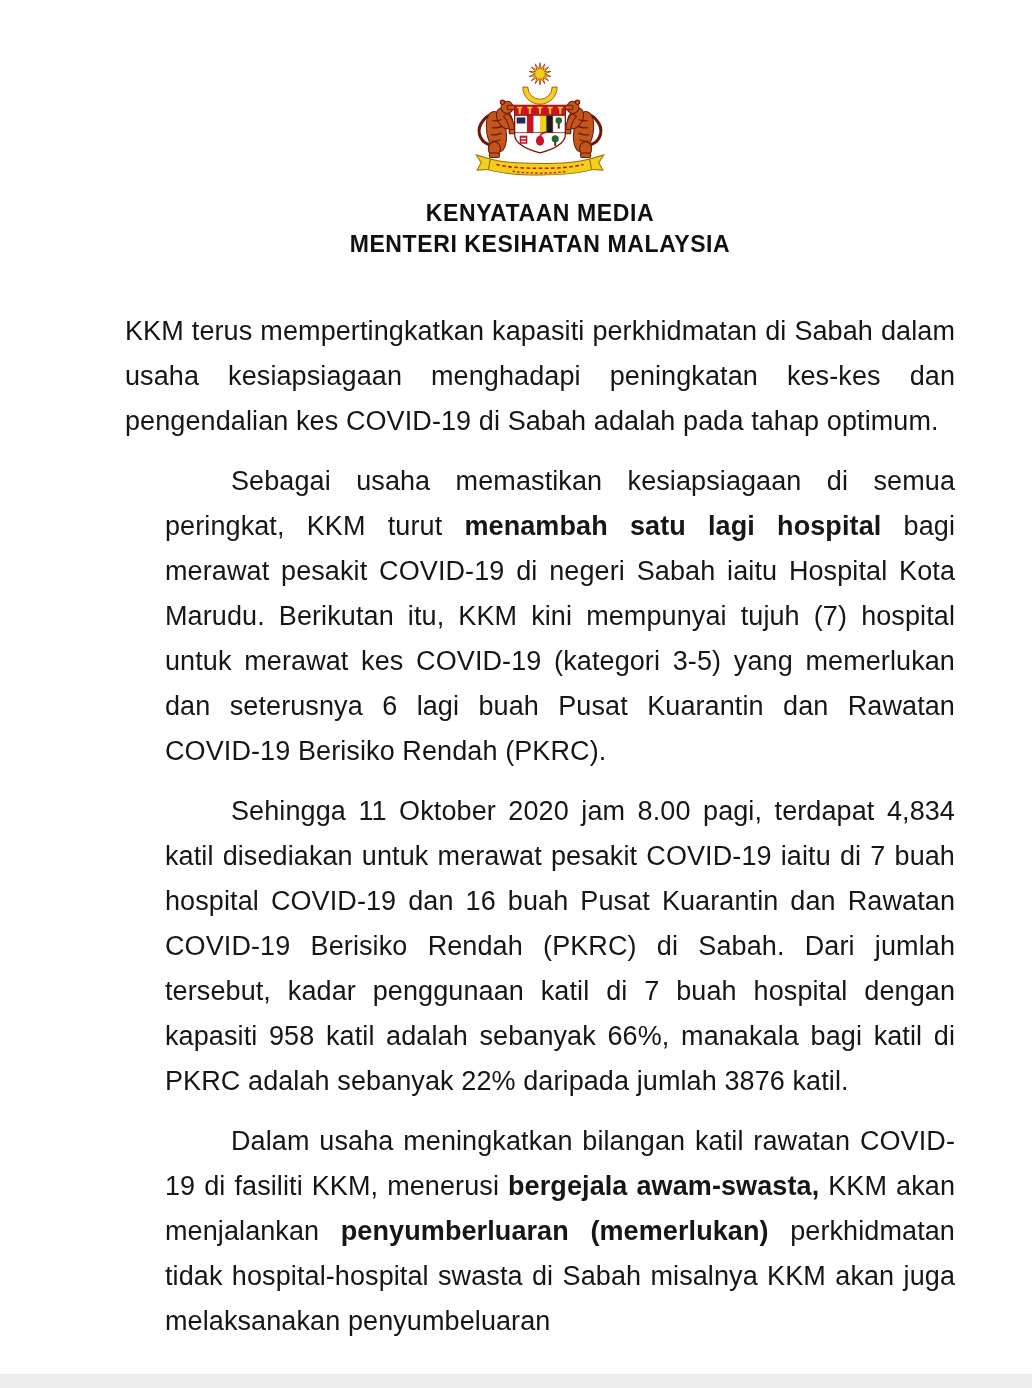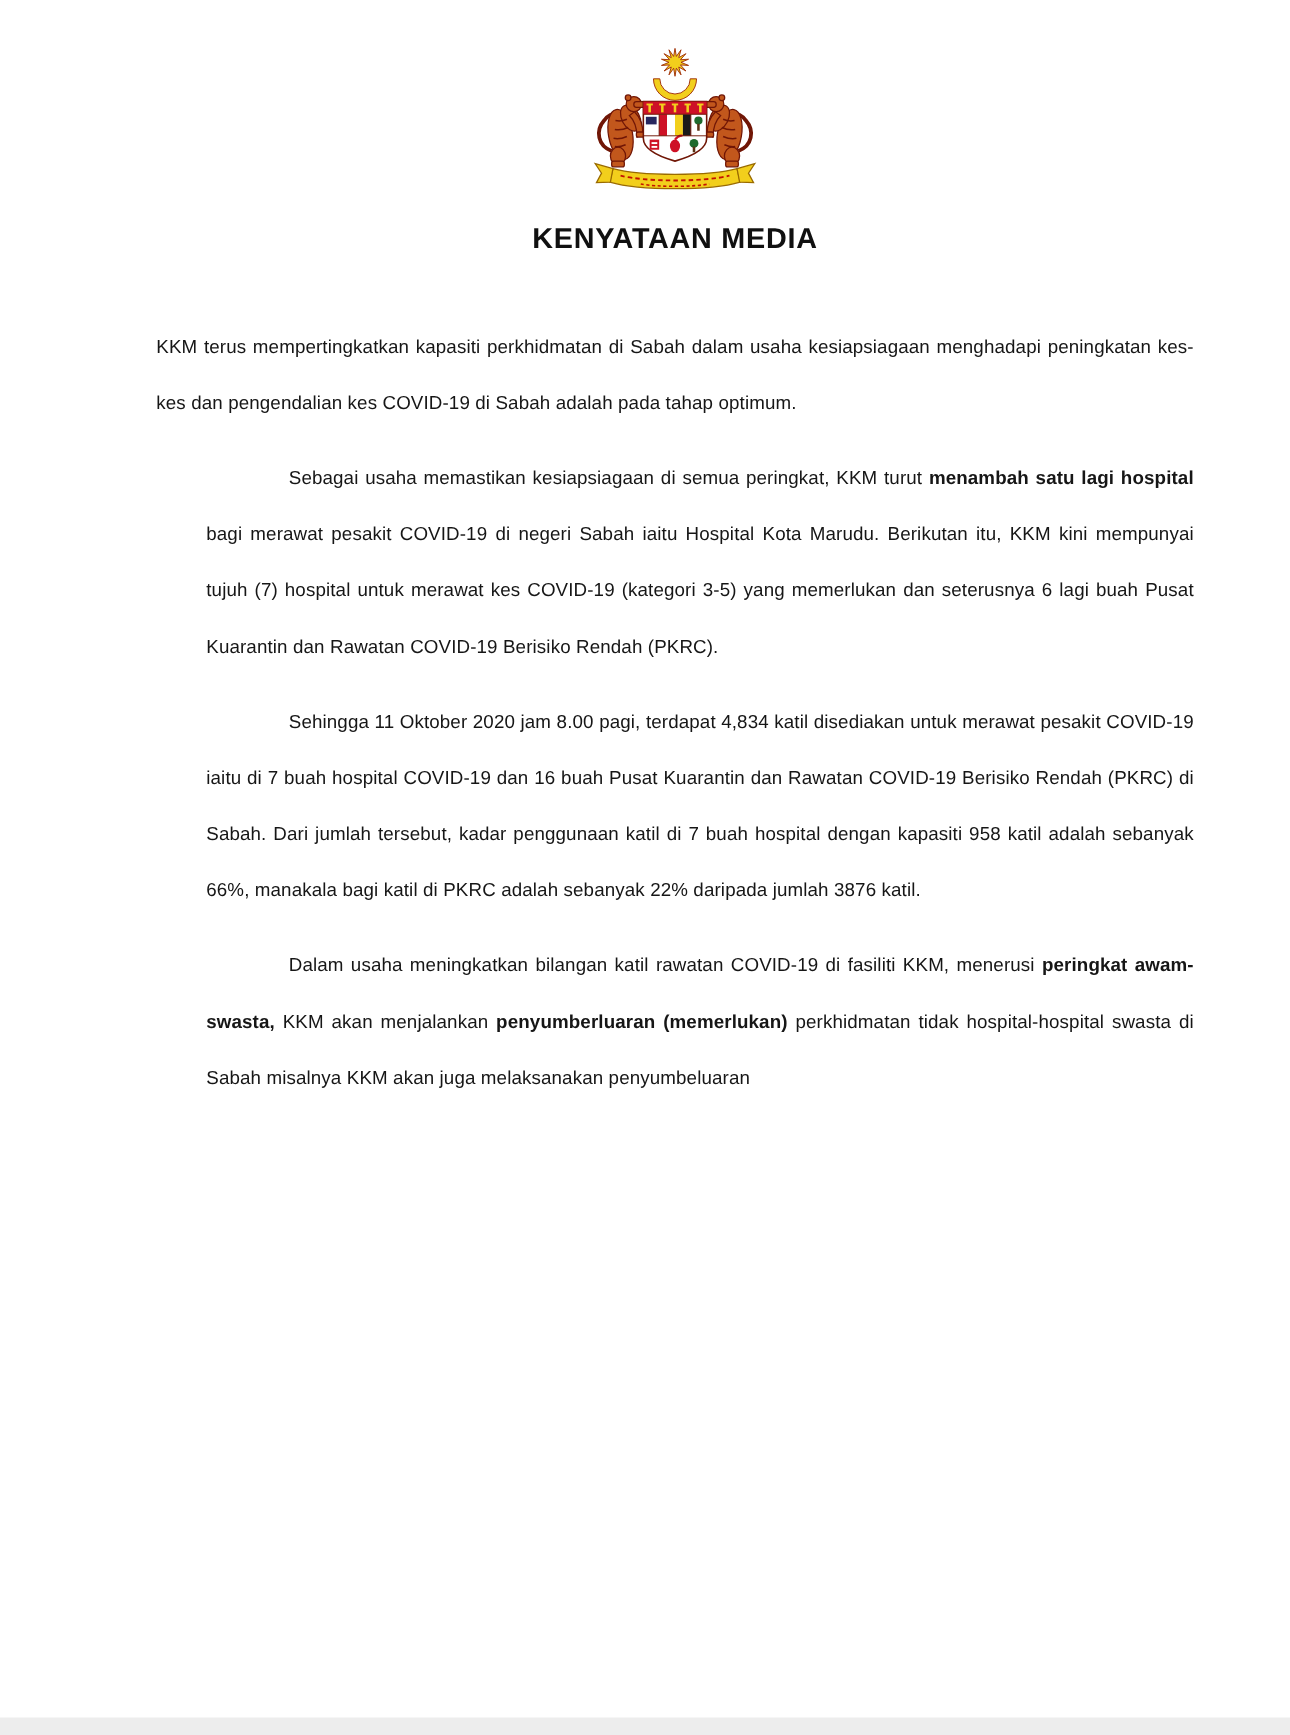--- a/index.html
+++ b/index.html
@@ -12,21 +12,21 @@
     font-family: "Liberation Sans", "DejaVu Sans", sans-serif;
     color: #161616;
   }
   .page {
     position: relative;
     width: 1032px;
     height: 1388px;
     background: #ffffff;
   }
   .content {
-    padding: 34px 77px 0 125px; 
+    padding: 58px 77px 0 125px; 
   }
   .masthead {
     text-align: center;
   }
   .crest {
     display: inline-block;
     width: 152px;
     height: 128px;
     line-height: 0;
   }
@@ -34,21 +34,21 @@
   .doc-title {
     margin: 8px 0 0 0;
     font-size: 23px;
     font-weight: bold;
     line-height: 31px;
     letter-spacing: 0.6px;
     color: #101010;
   }
   .body-text {
     margin-top: 49px;
-    font-size: 15px;
+    font-size: 27px;
     line-height: 45px;
     text-align: justify;
     letter-spacing: 0.1px;
   }
   .para {
     margin: 0 0 15px 0;
   }
   .para.indent {
     text-indent: 66px;
     margin-left: 40px;
@@ -148,27 +148,28 @@
             <path d="M52,198 L24,190 L34,205 L26,220 L48,219 Z" fill="#f2cf1c" stroke="#9a6b00" stroke-width="2"></path>
             <path d="M248,198 L276,190 L266,205 L274,220 L252,219 Z" fill="#f2cf1c" stroke="#9a6b00" stroke-width="2"></path>
             <path d="M64,209 C105,219 195,219 236,209" stroke="#c41200" stroke-width="3" fill="none" stroke-dasharray="7 5"></path>
             <path d="M96,222 C120,227 180,227 204,222" stroke="#c41200" stroke-width="2.5" fill="none" stroke-dasharray="5 4"></path>
           </g>
         </svg>
       </span>
 
       <h1 class="doc-title">
         <span>KENYATAAN MEDIA</span><br>
+        <span>MENTERI KESIHATAN MALAYSIA</span>
       </h1>
     </header>
 
     <main class="body-text">
 
     <p class="para"><span>KKM terus mempertingkatkan kapasiti perkhidmatan di Sabah dalam usaha kesiapsiagaan menghadapi peningkatan kes-kes dan pengendalian kes COVID-19 di Sabah adalah pada tahap optimum.</span></p>
         <p class="para indent"><span>Sebagai usaha memastikan kesiapsiagaan di semua peringkat, KKM turut </span><span class="b">menambah satu lagi hospital</span><span> bagi merawat pesakit COVID-19 di negeri Sabah iaitu Hospital Kota Marudu. Berikutan itu, KKM kini mempunyai tujuh (7) hospital untuk merawat kes COVID-19 (kategori 3-5) yang memerlukan dan seterusnya 6 lagi buah Pusat Kuarantin dan Rawatan COVID-19 Berisiko Rendah (PKRC).</span></p>
         <p class="para indent"><span>Sehingga 11 Oktober 2020 jam 8.00 pagi, terdapat 4,834 katil disediakan untuk merawat pesakit COVID-19 iaitu di 7 buah hospital COVID-19 dan 16 buah Pusat Kuarantin dan Rawatan COVID-19 Berisiko Rendah (PKRC) di Sabah. Dari jumlah tersebut, kadar penggunaan katil di 7 buah hospital dengan kapasiti 958 katil adalah sebanyak 66%, manakala bagi katil di PKRC adalah sebanyak 22% daripada jumlah 3876 katil.</span></p>
-        <p class="para indent"><span>Dalam usaha meningkatkan bilangan katil rawatan COVID-19 di fasiliti KKM, menerusi </span><span class="b">peringkat awam-swasta,</span><span> KKM akan menjalankan </span><span class="b">penyumberluaran (memerlukan)</span><span> perkhidmatan tidak hospital-hospital swasta di Sabah misalnya KKM akan juga melaksanakan penyumbeluaran</span></p>
+        <p class="para indent"><span>Dalam usaha meningkatkan bilangan katil rawatan COVID-19 di fasiliti KKM, menerusi </span><span class="b">bergejala awam-swasta,</span><span> KKM akan menjalankan </span><span class="b">penyumberluaran (memerlukan)</span><span> perkhidmatan tidak hospital-hospital swasta di Sabah misalnya KKM akan juga melaksanakan penyumbeluaran</span></p>
       </main>
 
   </div>
 
   <div class="viewer-bottom-bar"></div>
 </div>
 
 </body></html>

